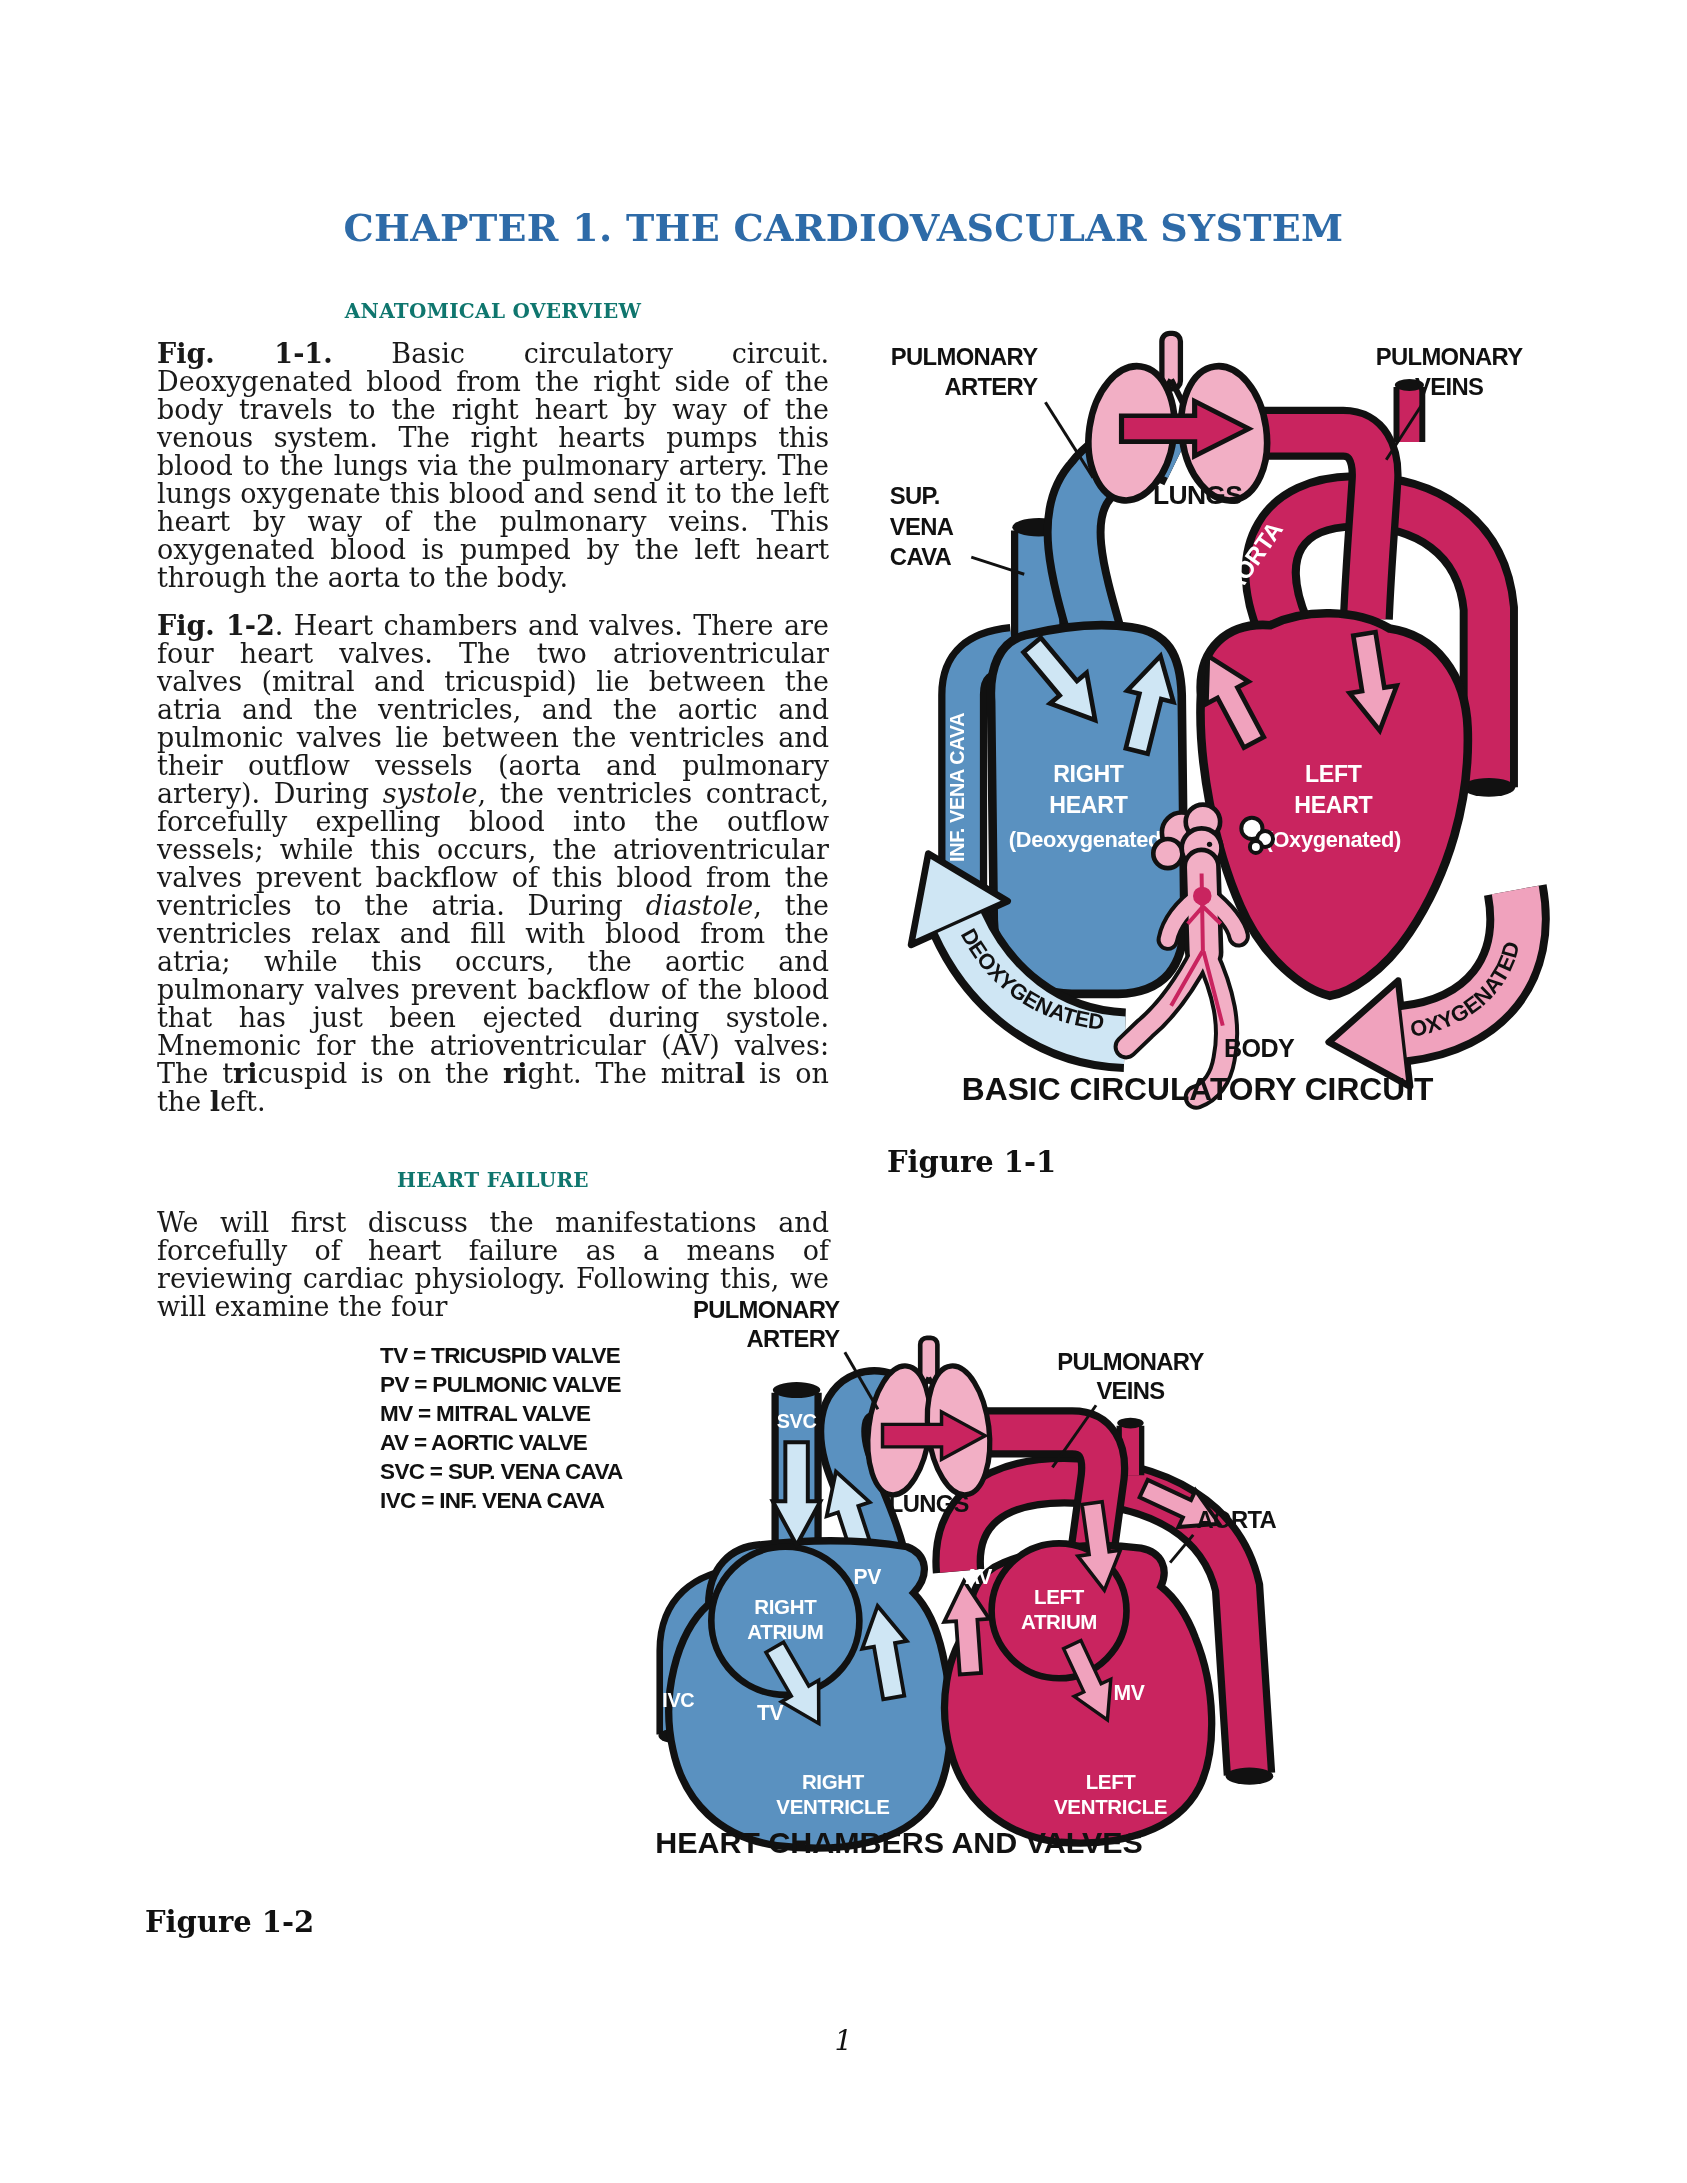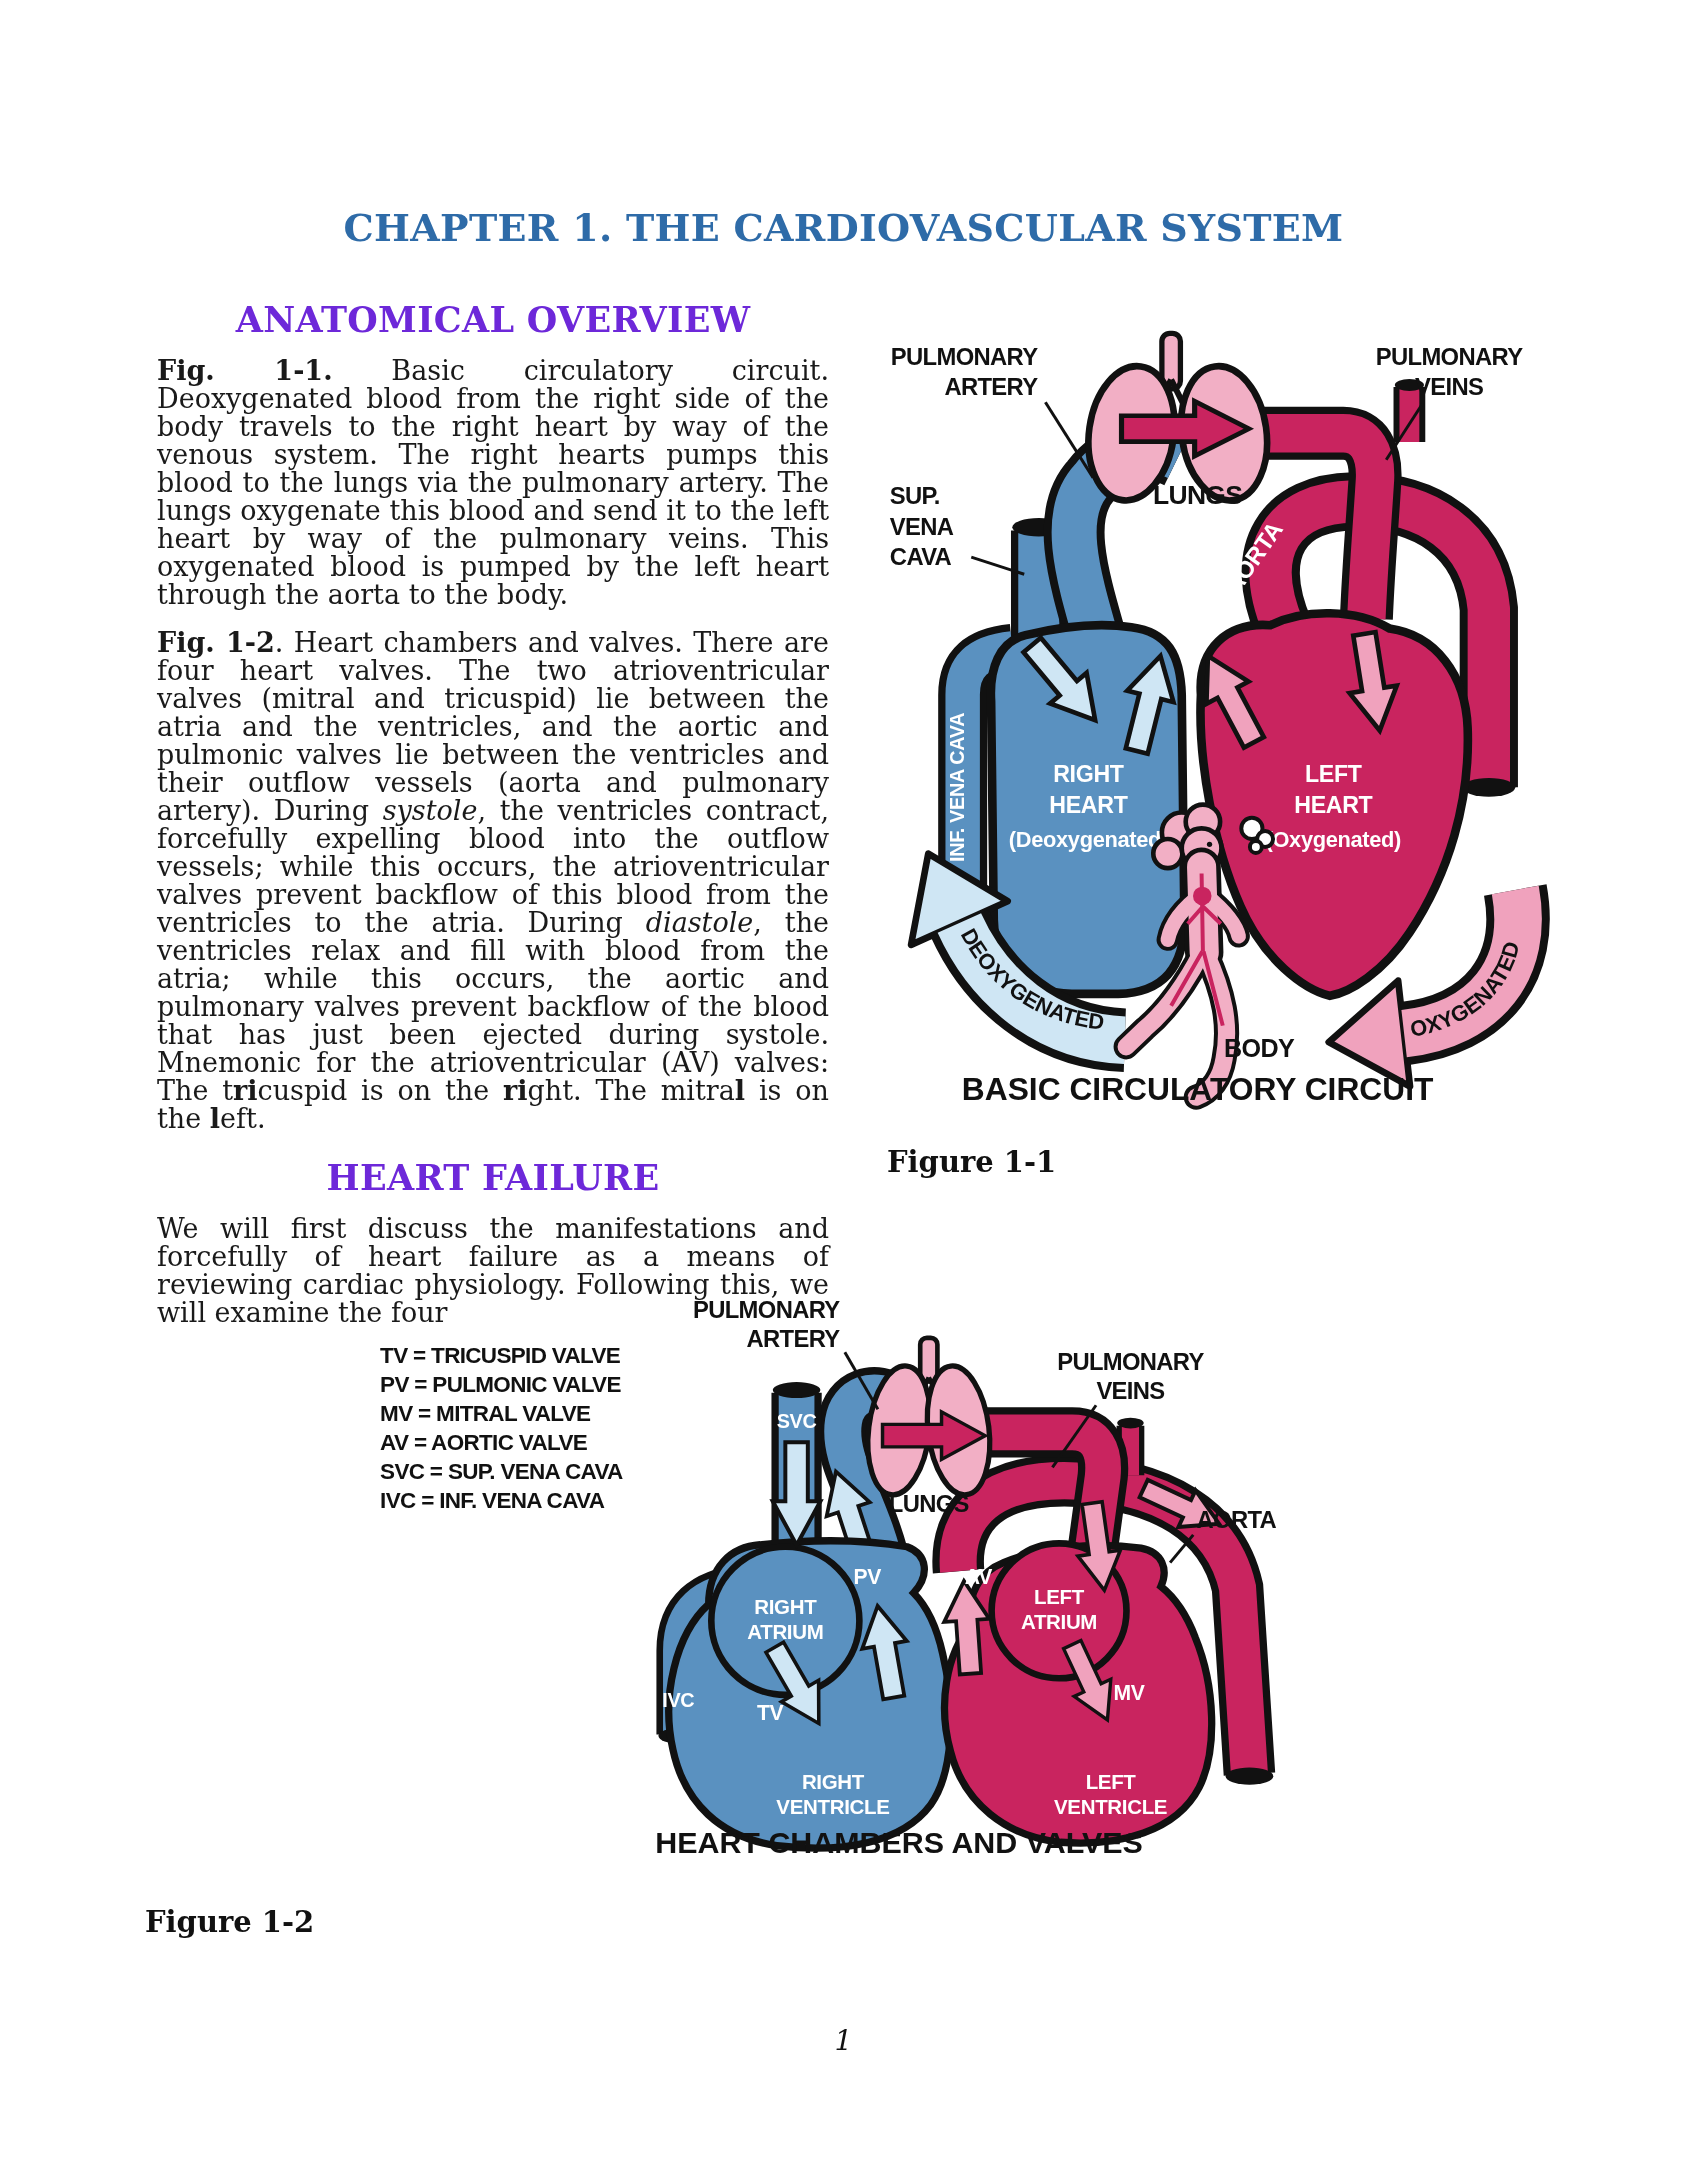--- a/index.html
+++ b/index.html
@@ -1,22 +1,22 @@
 <!DOCTYPE html>
 <html style="font-size:10.6px"><head>
 <meta charset="utf-8">
 <style>
   html,body{margin:0;padding:0;background:#ffffff;}
   .page{position:relative;width:1687px;height:2183px;background:#ffffff;overflow:hidden;
         font-family:"DejaVu Serif", serif;color:#1a1a1a;}
   .title{position:absolute;top:205px;left:0;width:1687px;text-align:center;
          font-size:38px;font-weight:bold;color:#2e6ba8;letter-spacing:0.3px;}
   .leftcol{position:absolute;left:157px;top:299px;width:672px;}
-  .sechead{font-size:35px;font-weight:bold;color:#6d28d9;text-align:center;margin:0 0 17px 0;letter-spacing:0.3px;}
-  .sechead2{margin-top:24px;}
+  .sechead{font-size:20px;font-weight:bold;color:#0f766e;text-align:center;margin:0 0 17px 0;letter-spacing:0.3px;}
+  .sechead2{margin-top:52px;}
   .para{font-size:27px;line-height:28px;text-align:justify;margin:8px 0 20px 0;}
   .run-b{font-weight:bold;}
   .run-i{font-style:italic;}
   .run-bi{font-weight:bold;}
   .figlabel{position:absolute;font-size:29px;font-weight:bold;color:#111;}
   .fig11-label{left:839px;top:1145px;margin-left:48px;}
   .fig12-label{left:145px;top:1905px;}
   .pagenum{position:absolute;left:0;top:2024px;width:1687px;text-align:center;
            font-style:italic;font-size:28px;color:#111;}
   svg{position:absolute;overflow:visible;}

